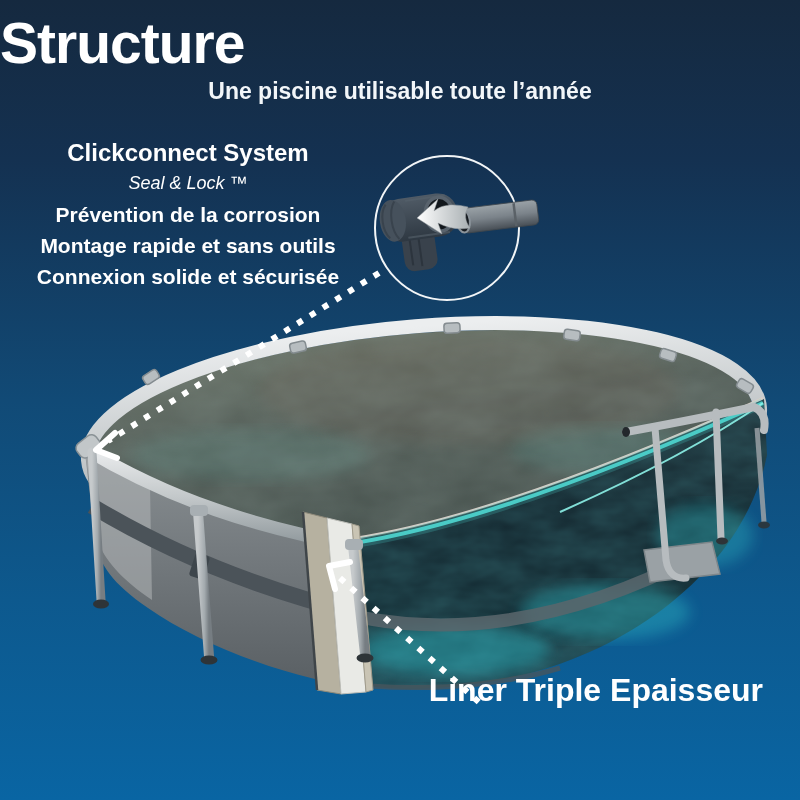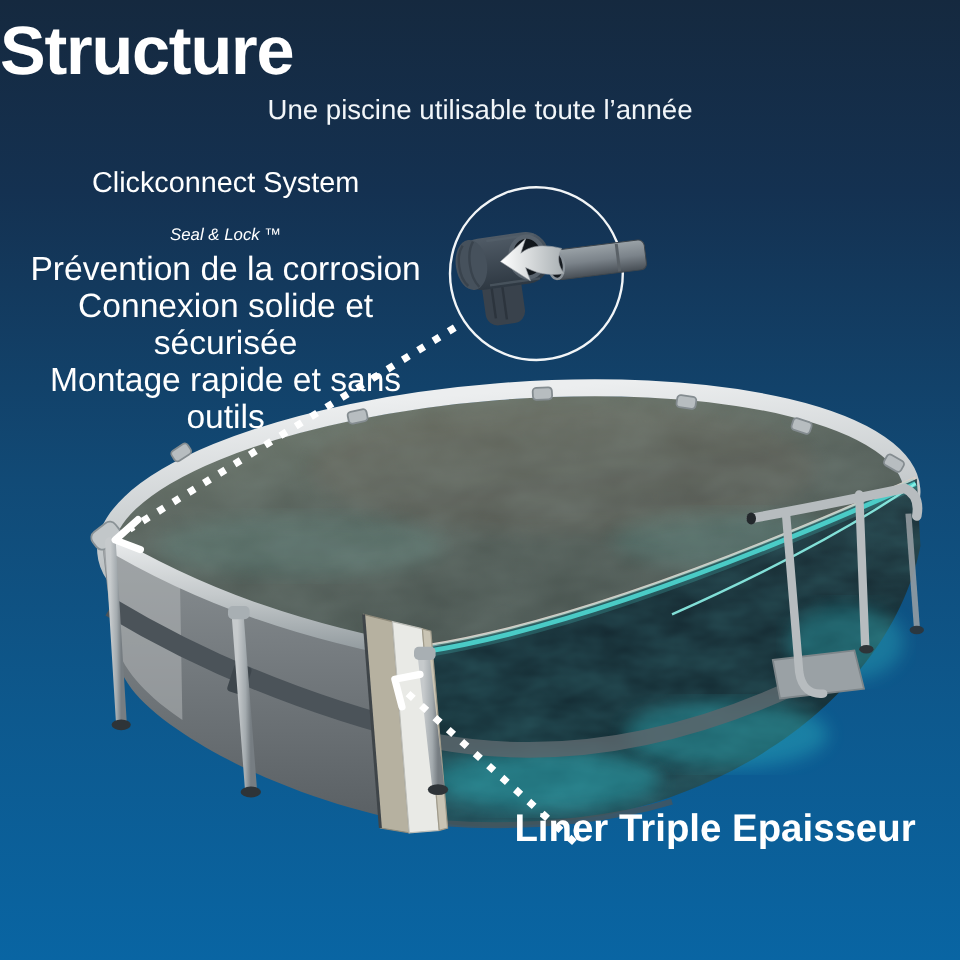--- a/index.html
+++ b/index.html
@@ -4,25 +4,25 @@
 <style>
   html,body{margin:0;padding:0;}
   .stage{
     position:relative;width:800px;height:800px;overflow:hidden;
     font-family:"Liberation Sans", sans-serif;
     background:linear-gradient(180deg,#15293f 0%,#143151 20%,#114a76 50%,#0d598e 75%,#0965a3 100%);
   }
   .art{position:absolute;left:0;top:0;}
   .txt{position:absolute;color:#ffffff;}
   .title{top:10px;left:0;width:800px;text-align:left;font-size:57px;font-weight:800;letter-spacing:-1px;}
-  .subtitle{top:78px;left:0;width:800px;text-align:center;font-size:23px;font-weight:400;color:#f2f6f9;}
+  .subtitle{top:78px;left:0;width:800px;text-align:center;font-size:23px;font-weight:700;color:#f2f6f9;}
   .feature-click{top:139px;left:8px;width:360px;text-align:center;}
-  .f-head{font-size:24px;font-weight:400;}
-  .f-sub{font-size:14px;font-style:italic;font-weight:300;margin:20px 0 5px 0;}
-  .f-line{font-size:28px;line-height:31px;font-weight:400;}
+  .f-head{font-size:24px;font-weight:700;}
+  .f-sub{font-size:18px;font-style:italic;font-weight:300;margin:6px 0 5px 0;}
+  .f-line{font-size:21px;line-height:31px;font-weight:700;}
   .liner-head{top:672px;left:400px;width:363px;text-align:right;font-size:32px;font-weight:700;}
   .liner-lines{top:705px;left:335px;width:460px;text-align:center;font-size:21px;line-height:31px;}
 </style>
 </head>
 <body>
 
 <div class="stage">
 
   <svg class="art" width="800" height="800" viewBox="0 0 800 800">
     <defs>
@@ -191,19 +191,19 @@
     </g>
   </svg>
 
   <div class="txt title">Structure</div>
   <div class="txt subtitle">Une piscine utilisable toute l’année</div>
 
   <div class="txt feature-click">
     <div class="f-head">Clickconnect System</div>
     <div class="f-sub">Seal &amp; Lock ™</div>
     <div class="f-line">Prévention de la corrosion</div>
+    <div class="f-line">Montage rapide et sans outils</div>
     <div class="f-line">Connexion solide et sécurisée</div>
-    <div class="f-line">Montage rapide et sans outils</div>
   </div>
 
   <div class="txt liner-head">Liner Triple Epaisseur</div>
 
 </div>
 
 </body></html>

